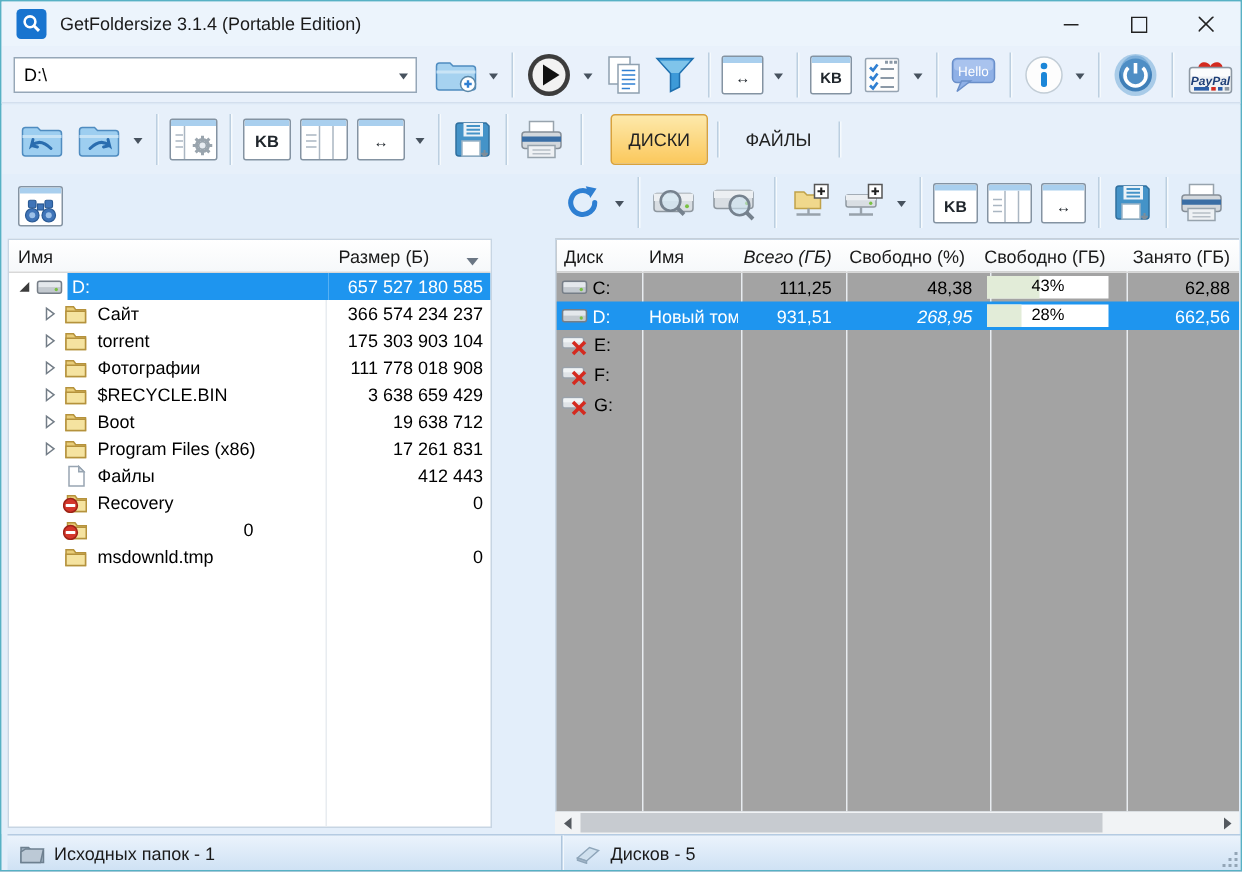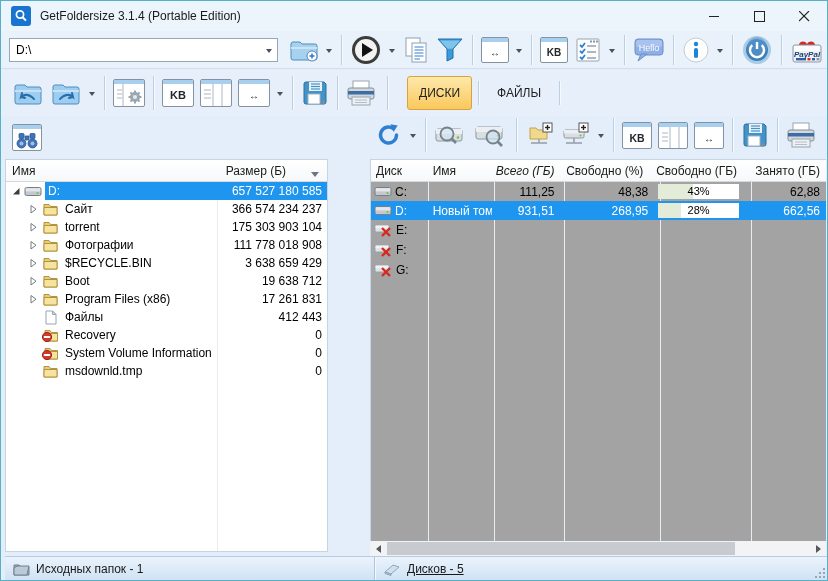--- a/index.html
+++ b/index.html
@@ -87,21 +87,21 @@
   .hthumb { position:absolute; left:1px; top:1px; width:348px; height:13px; background:#c7cbd0; }
   .tri-l { width:0; height:0; border-top:4px solid transparent; border-bottom:4px solid transparent; border-right:5px solid #54595f; }
   .tri-r { width:0; height:0; border-top:4px solid transparent; border-bottom:4px solid transparent; border-left:5px solid #54595f; }
 
   
   .statusbar { position:absolute; left:4px; right:0; bottom:0; height:24px;
                background:linear-gradient(#ebf3fc,#cfe2f4); border-top:1px solid #b5cbe2;
                display:flex; align-items:center; font-size:12px; color:#1a1a1a; }
   .status-left { width:369px; display:flex; align-items:center; padding-left:8px; height:100%; }
   .statussep { width:1px; height:100%; background:#aec6dd; box-shadow:1px 0 0 #f2f8fd; }
-  .status-right { flex:1; display:flex; align-items:center; padding-left:8px; height:100%; position:relative;text-decoration:underline; }
+  .status-right { flex:1; display:flex; align-items:center; padding-left:8px; height:100%; position:relative; }
   .status-text { margin-left:6px; }
   .grip { position:absolute; right:2px; bottom:2px; width:12px; height:12px; }
   .grip i { position:absolute; width:2px; height:2px; background:#93a5b6; }
 </style>
 </head>
 <body>
 
 <div class="window">
 
   <div class="titlebar">
@@ -569,21 +569,20 @@
               <span class="expbox"></span>
               <span class="ricon">
                 <svg width="16" height="14" viewBox="0 0 16 14">
                   <path d="M3 2.5 h5 l1.5 2 h6 v8.5 H3 z" fill="#e9cd79" stroke="#b5923c"></path>
                   <path d="M3 5.5 h12.5 v7.5 H3 z" fill="#f5e3a0" stroke="#b5923c"></path>
                   <circle cx="5" cy="9" r="4.6" fill="#d4372b" stroke="#9e2318"></circle>
                   <rect x="1.8" y="8" width="6.4" height="2" rx="0.5" fill="#fff"></rect>
                 </svg>
               </span>
             </span>
-            <span class="flabel" style="max-width: 157px; flex: 0 0 157px;">System Volume Information</span>
             <span class="fsize">0</span>
           </div>
           <div class="frow">
             <span class="lead" style="padding-left: 20px;">
               <span class="expbox"></span>
               <span class="ricon">
                 <svg width="15" height="14" viewBox="0 0 15 14">
                   <path d="M1 2.5 h5 l1.5 2 h6.5 v8.5 H1 z" fill="#e9cd79" stroke="#b5923c"></path>
                   <path d="M1 5.5 h13 v7.5 H1 z" fill="#f5e3a0" stroke="#b5923c"></path>
                 </svg>
@@ -753,21 +752,21 @@
                 <svg width="18" height="13" viewBox="0 0 18 13">
                   <rect x="1" y="2.5" width="16" height="8" rx="1.5" fill="#c3c9cf" stroke="#767e87"></rect>
                   <rect x="1.8" y="3.2" width="14.4" height="3.2" fill="#e4e8ec"></rect>
                   <circle cx="13.5" cy="8" r="1.1" fill="#7ac143"></circle>
                 </svg>
               </span>
               <span>D:</span>
             </span>
             <span class="dcell" style="width: 66px; padding-left: 5px;">Новый том</span>
             <span class="dcell" style="width: 70px; justify-content: flex-end; padding-right: 6px;">931,51</span>
-            <span class="dcell" style="width: 96px; justify-content: flex-end; padding-right: 6px;">268,95</span>
+            <span class="dcell" style="width: 96px; justify-content: flex-end; padding-right: 6px; font-style: italic;">268,95</span>
             <span class="dcell" style="width: 91px;">
               <span class="pbarbox">
                 <span class="pbarfill" style="width: 28%;"></span>
                 <span class="pbartxt">28%</span>
               </span>
             </span>
             <span class="dcell" style="width: 85px; justify-content: flex-end; padding-right: 6px;">662,56</span>
           </div>
           <div class="drow tall">
             <span class="dcell" style="width: 58px; padding-left: 3px;">

